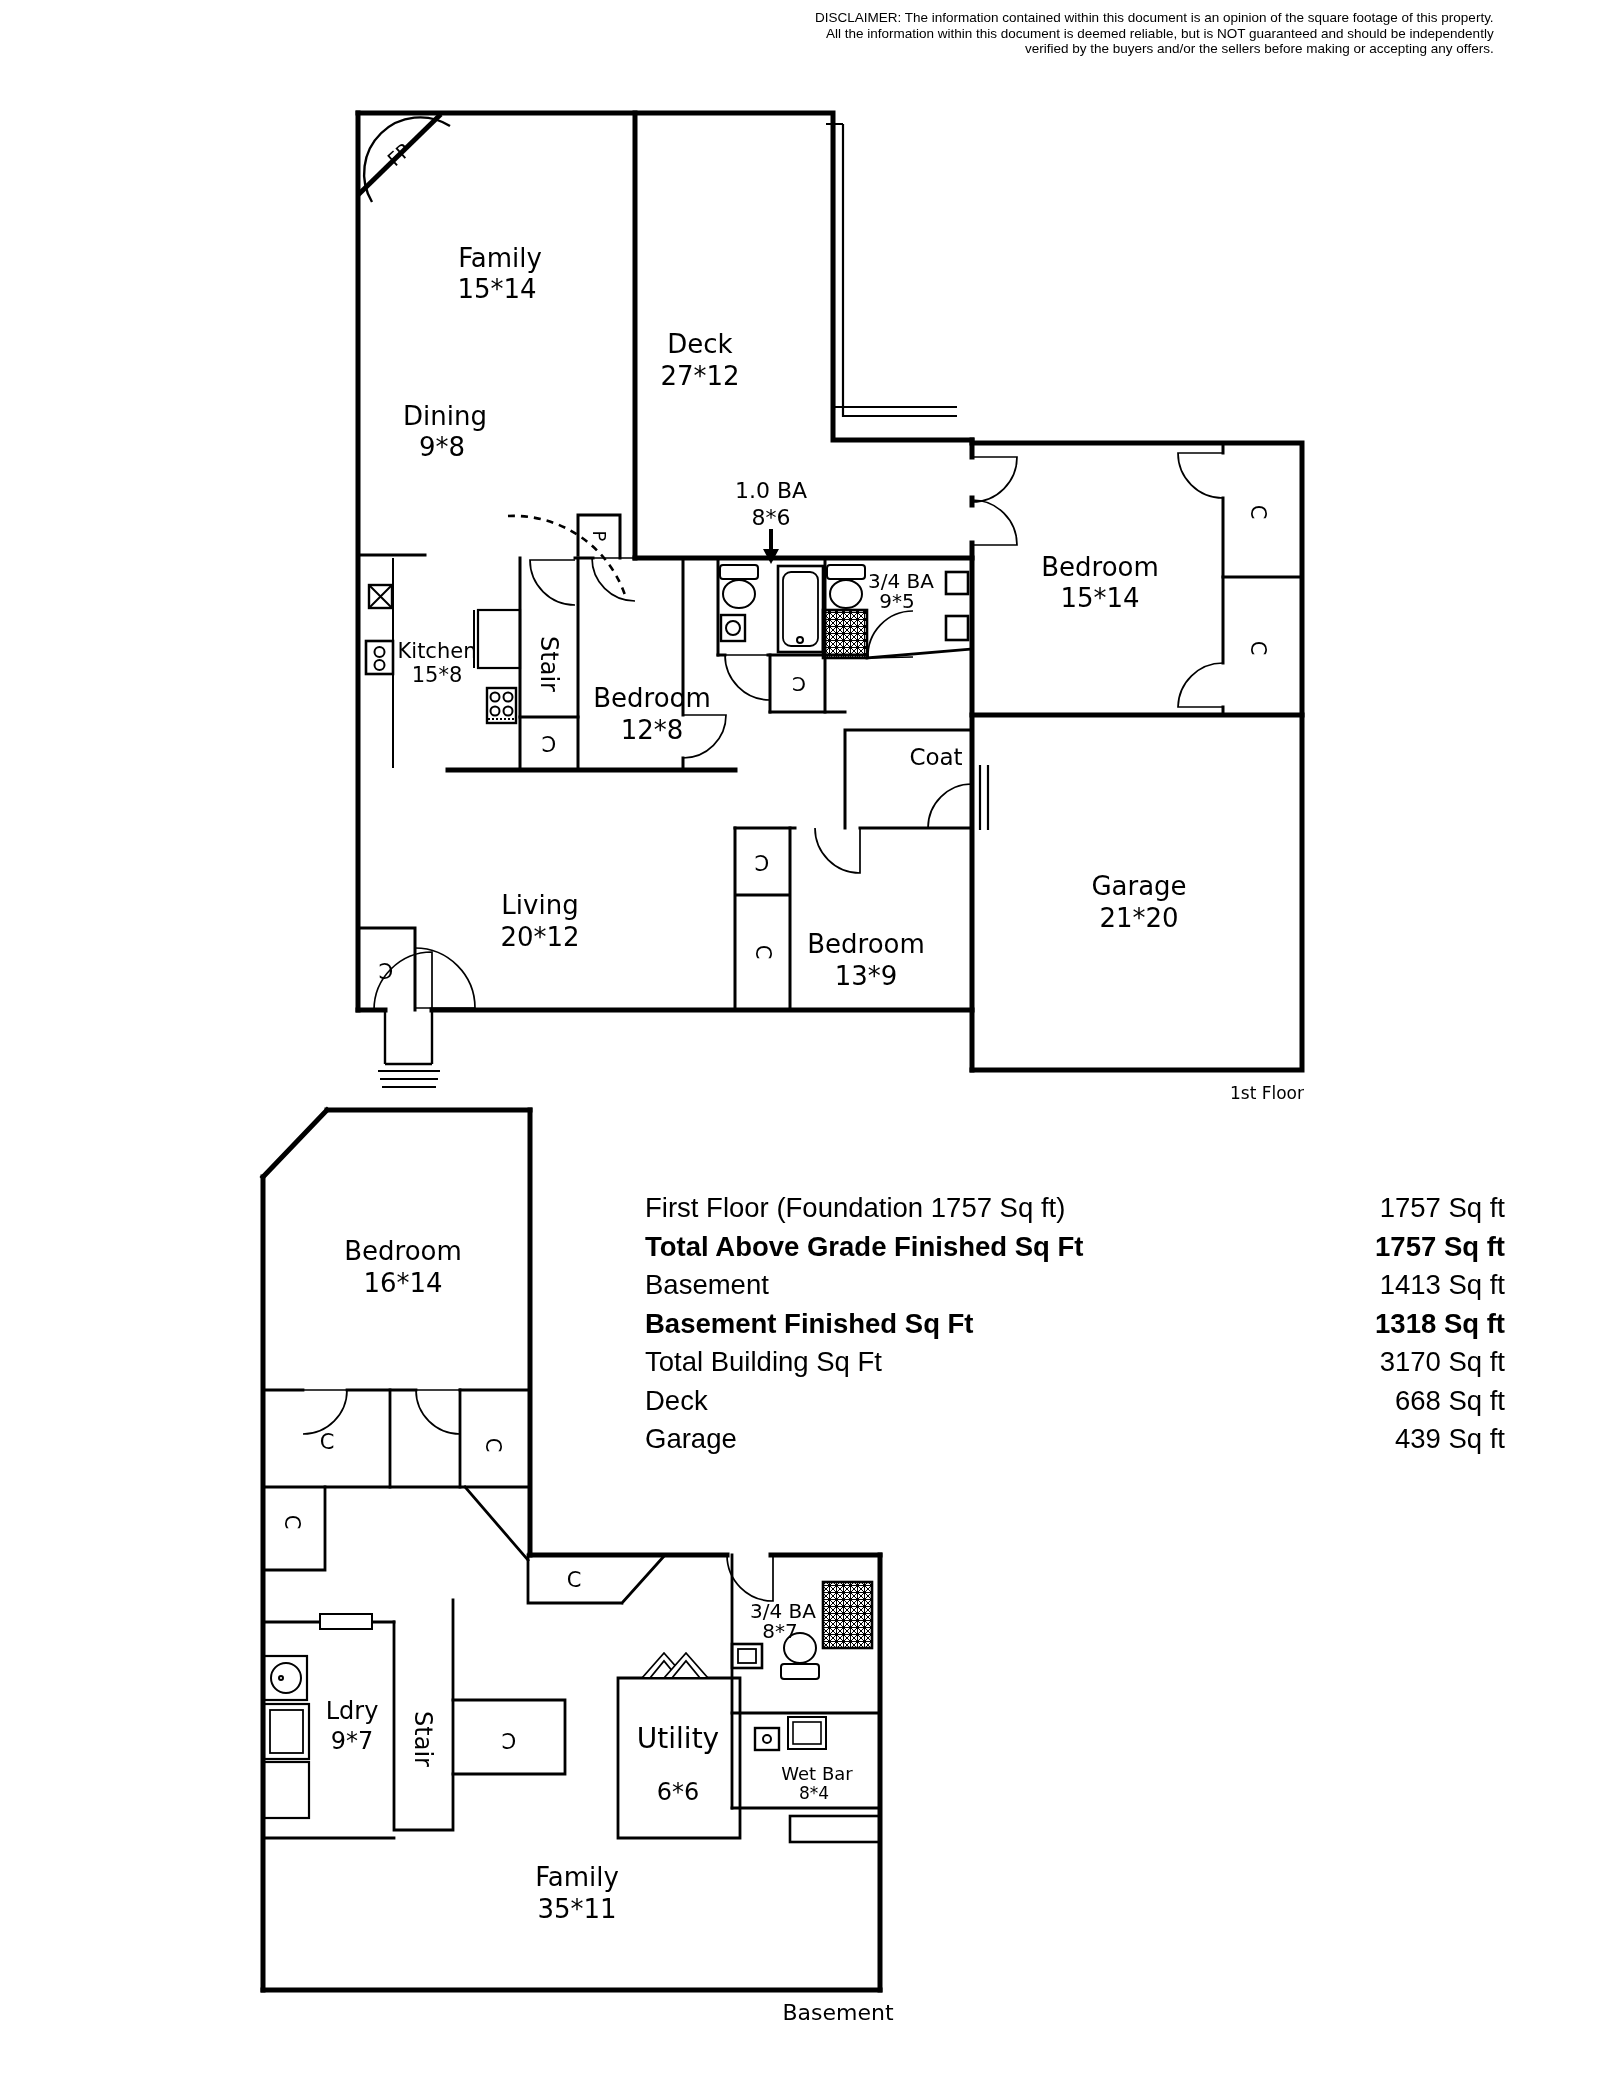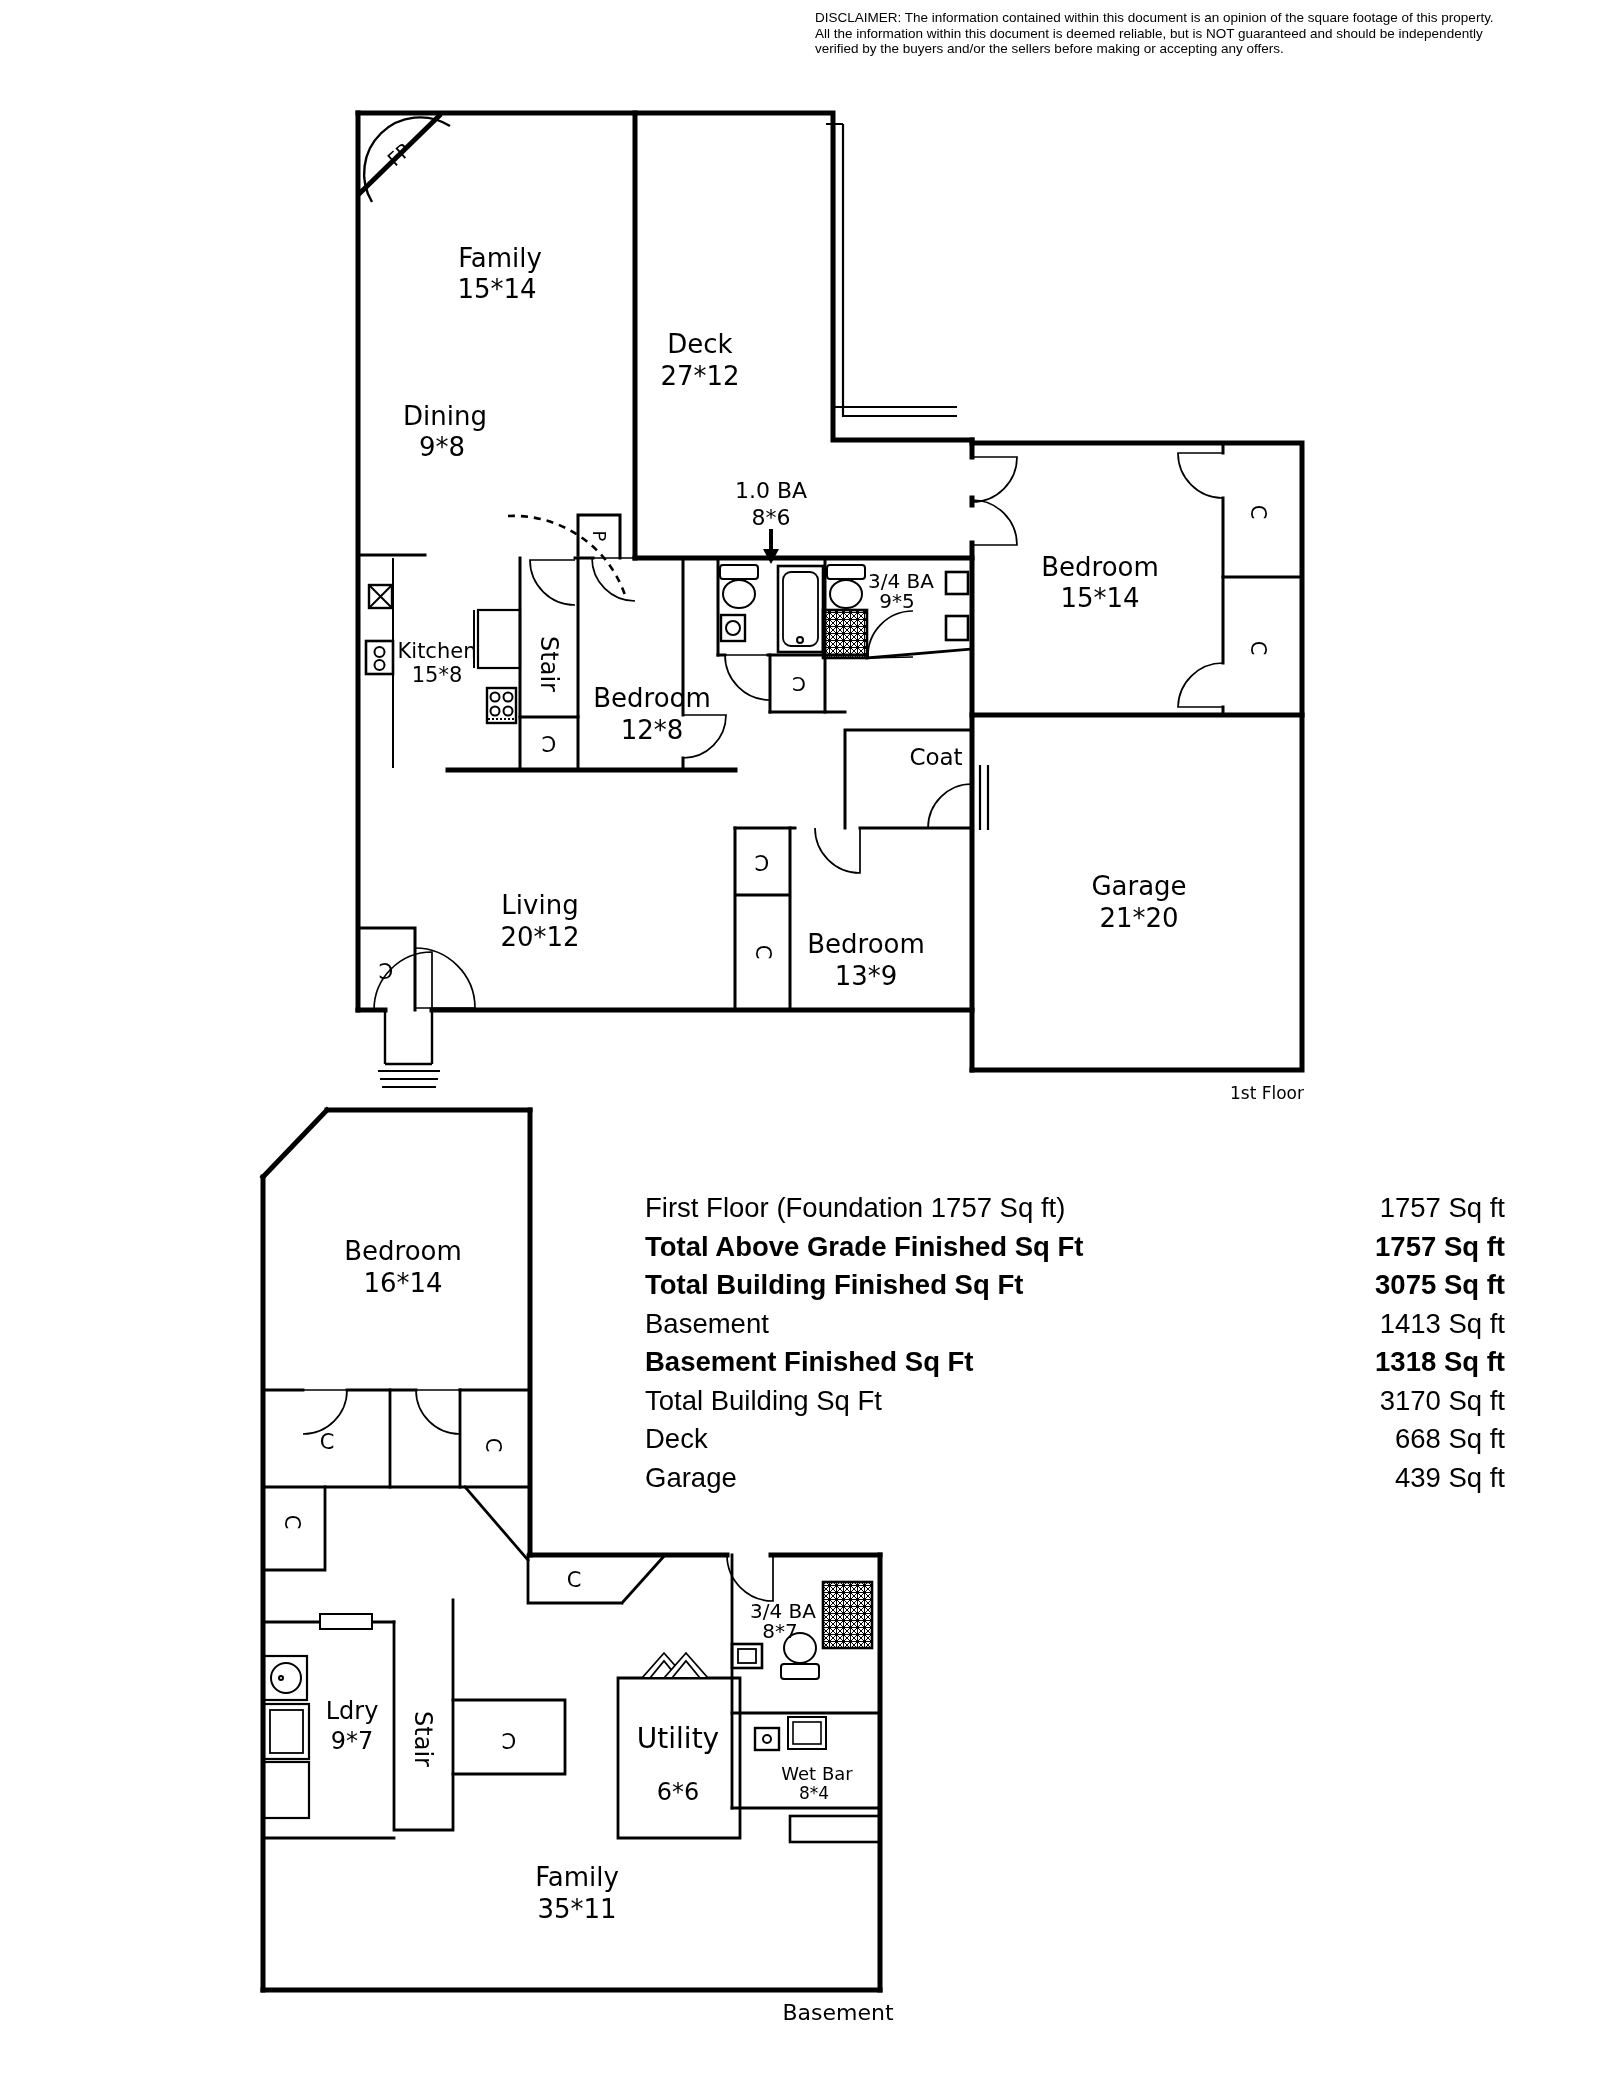--- a/index.html
+++ b/index.html
@@ -2,21 +2,21 @@
 <html><head>
 <meta charset="utf-8">
 <style>
   html,body{margin:0;padding:0;background:#fff;}
   #canvas{position:relative;width:1607px;height:2080px;background:#fff;overflow:hidden;
           font-family:"Liberation Sans",sans-serif;color:#000;}
   #plan-svg{position:absolute;left:0;top:0;}
   .title{position:absolute;left:16px;top:2px;font-size:48px;font-family:"Liberation Sans",sans-serif;
          font-weight:400;white-space:nowrap;}
   .disclaimer{position:absolute;left:815px;top:10px;font-size:13.5px;line-height:15.5px;
-              font-family:"Liberation Sans",sans-serif;}
+              font-family:"Liberation Sans",sans-serif;text-align:right;}
   .disclaimer div{white-space:nowrap;}
   .lbl{position:absolute;transform:translate(-50%,-50%);font-family:"DejaVu Sans",sans-serif;
        line-height:1;white-space:nowrap;}
   .r90{transform:translate(-50%,-50%) rotate(90deg);}
   .r180{transform:translate(-50%,-50%) rotate(180deg);}
   .rfp{transform:translate(-50%,-50%) rotate(-42deg);}
   .caption{position:absolute;transform:translate(-50%,-50%);font-family:"DejaVu Sans",sans-serif;
            font-size:17px;white-space:nowrap;}
   .sqft{position:absolute;left:645px;top:1189px;width:860px;font-size:27.5px;
         font-family:"Liberation Sans",sans-serif;}
@@ -257,24 +257,20 @@
 
   <div class="sqft">
     <div class="row">
       <span>First Floor (Foundation 1757 Sq ft)</span>
       <span>1757 Sq ft</span>
     </div>
     <div class="row bold">
       <span>Total Above Grade Finished Sq Ft</span>
       <span>1757 Sq ft</span>
     </div>
-    <div class="row bold">
-      <span>Total Building Finished Sq Ft</span>
-      <span>3075 Sq ft</span>
-    </div>
     <div class="row">
       <span>Basement</span>
       <span>1413 Sq ft</span>
     </div>
     <div class="row bold">
       <span>Basement Finished Sq Ft</span>
       <span>1318 Sq ft</span>
     </div>
     <div class="row">
       <span>Total Building Sq Ft</span>

